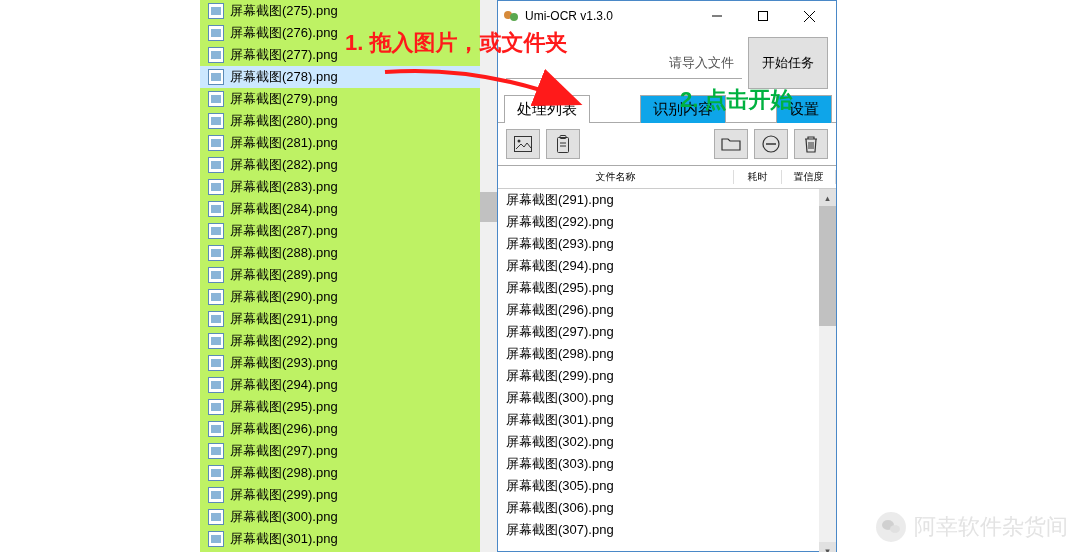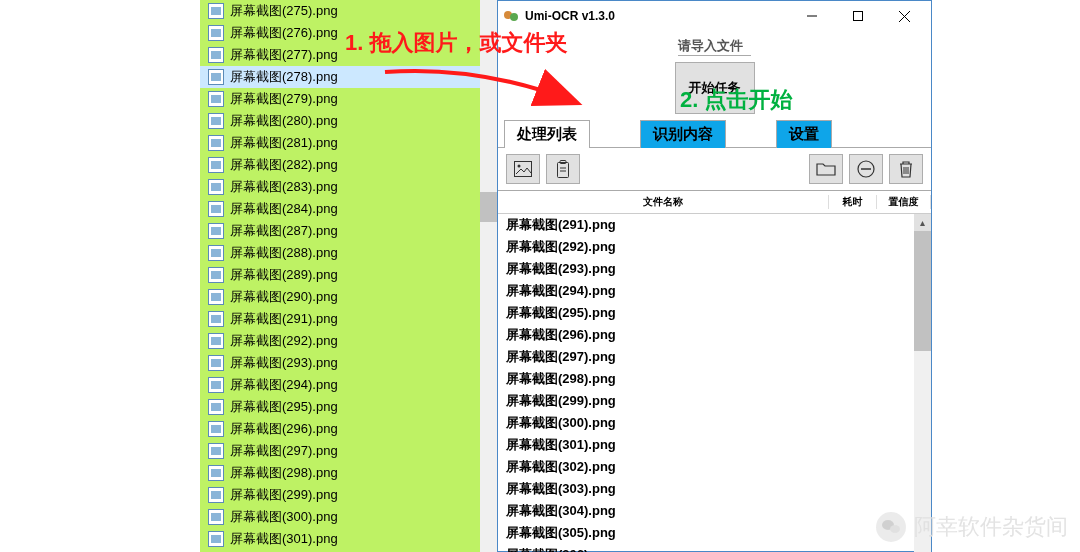--- a/index.html
+++ b/index.html
@@ -8,29 +8,29 @@
 .explorer { position: absolute; left: 200px; top: 0; width: 280px; height: 552px; background: #bef264; }
 .file-row { display: flex; align-items: center; height: 22px; padding-left: 8px; cursor: default; }
 .file-row.sel { background: #cce8ff; }
 .file-icon { width: 16px; height: 16px; margin-right: 6px; border: 1px solid #5b8bb8; background: #fff; position: relative; }
 .file-icon::after { content: ""; position: absolute; left: 2px; right: 2px; top: 3px; bottom: 3px; background: linear-gradient(#8ab5d8, #8ab5d8); }
 .file-name { color: #000; }
 
 .explorer-scroll { position: absolute; right: -18px; top: 0; width: 18px; height: 552px; background: #f0f0f0; }
 .explorer-thumb { position: absolute; top: 192px; width: 18px; height: 30px; background: #c1c1c1; }
 
-.app { position: absolute; left: 497px; top: 0; width: 435px; height: 552px; border: 1px solid #4a88c7; background: #fff; font-weight: bold; }
+.app { position: absolute; left: 497px; top: 0; width: 340px; height: 552px; border: 1px solid #4a88c7; background: #fff; }
 
 .titlebar { display: flex; align-items: center; height: 30px; padding: 0 4px; }
 .app-icon { width: 18px; height: 18px; margin-right: 5px; display: inline-flex; align-items: center; justify-content: center; }
 .app-title { flex: 1; font-size: 12px; color: #000; }
 .win-btns { display: flex; }
 .win-btn { width: 46px; height: 28px; display: flex; align-items: center; justify-content: center; color: #000; }
 
-.import-area { display: flex; align-items: center; padding: 6px 8px 8px; gap: 6px; flex-direction: column; }
+.import-area { display: flex; align-items: center; padding: 6px 8px 8px; gap: 6px; }
 .import-box { flex: 1; height: 32px; border-bottom: 1px solid #aaa; display: flex; align-items: center; justify-content: flex-end; padding-right: 8px; color: #555; }
 .start-btn { width: 80px; height: 52px; border: 1px solid #adadad; background: #e1e1e1; display: flex; align-items: center; justify-content: center; cursor: pointer; }
 
 .tabs { display: flex; align-items: flex-end; padding-left: 6px; border-bottom: 1px solid #aaa; height: 26px; }
 .tab { padding: 4px 12px; border: 1px solid #aaa; border-bottom: none; background: #fff; margin-right: 2px; margin-bottom: -1px; font-size: 15px; cursor: pointer; }
 .tab.inactive { background: #0ea5e9; margin-left: 48px; }
 
 .toolbar { display: flex; align-items: center; padding: 6px 8px; gap: 6px; }
 .tool-btn { width: 34px; height: 30px; border: 1px solid #adadad; background: #e1e1e1; display: flex; align-items: center; justify-content: center; cursor: pointer; }
 .spacer { flex: 1; }
@@ -265,21 +265,20 @@
         <div class="list-row">屏幕截图(294).png</div>
         <div class="list-row">屏幕截图(295).png</div>
         <div class="list-row">屏幕截图(296).png</div>
         <div class="list-row">屏幕截图(297).png</div>
         <div class="list-row">屏幕截图(298).png</div>
         <div class="list-row">屏幕截图(299).png</div>
         <div class="list-row">屏幕截图(300).png</div>
         <div class="list-row">屏幕截图(301).png</div>
         <div class="list-row">屏幕截图(302).png</div>
         <div class="list-row">屏幕截图(303).png</div>
-        <div class="list-row">屏幕截图(304).png</div>
         <div class="list-row">屏幕截图(305).png</div>
         <div class="list-row">屏幕截图(306).png</div>
         <div class="list-row">屏幕截图(307).png</div>
       </div>
     <div class="app-scroll">
       <div class="app-up">▴</div>
       <div class="app-thumb"></div>
       <div class="app-dn">▾</div>
     </div>
   </div>

